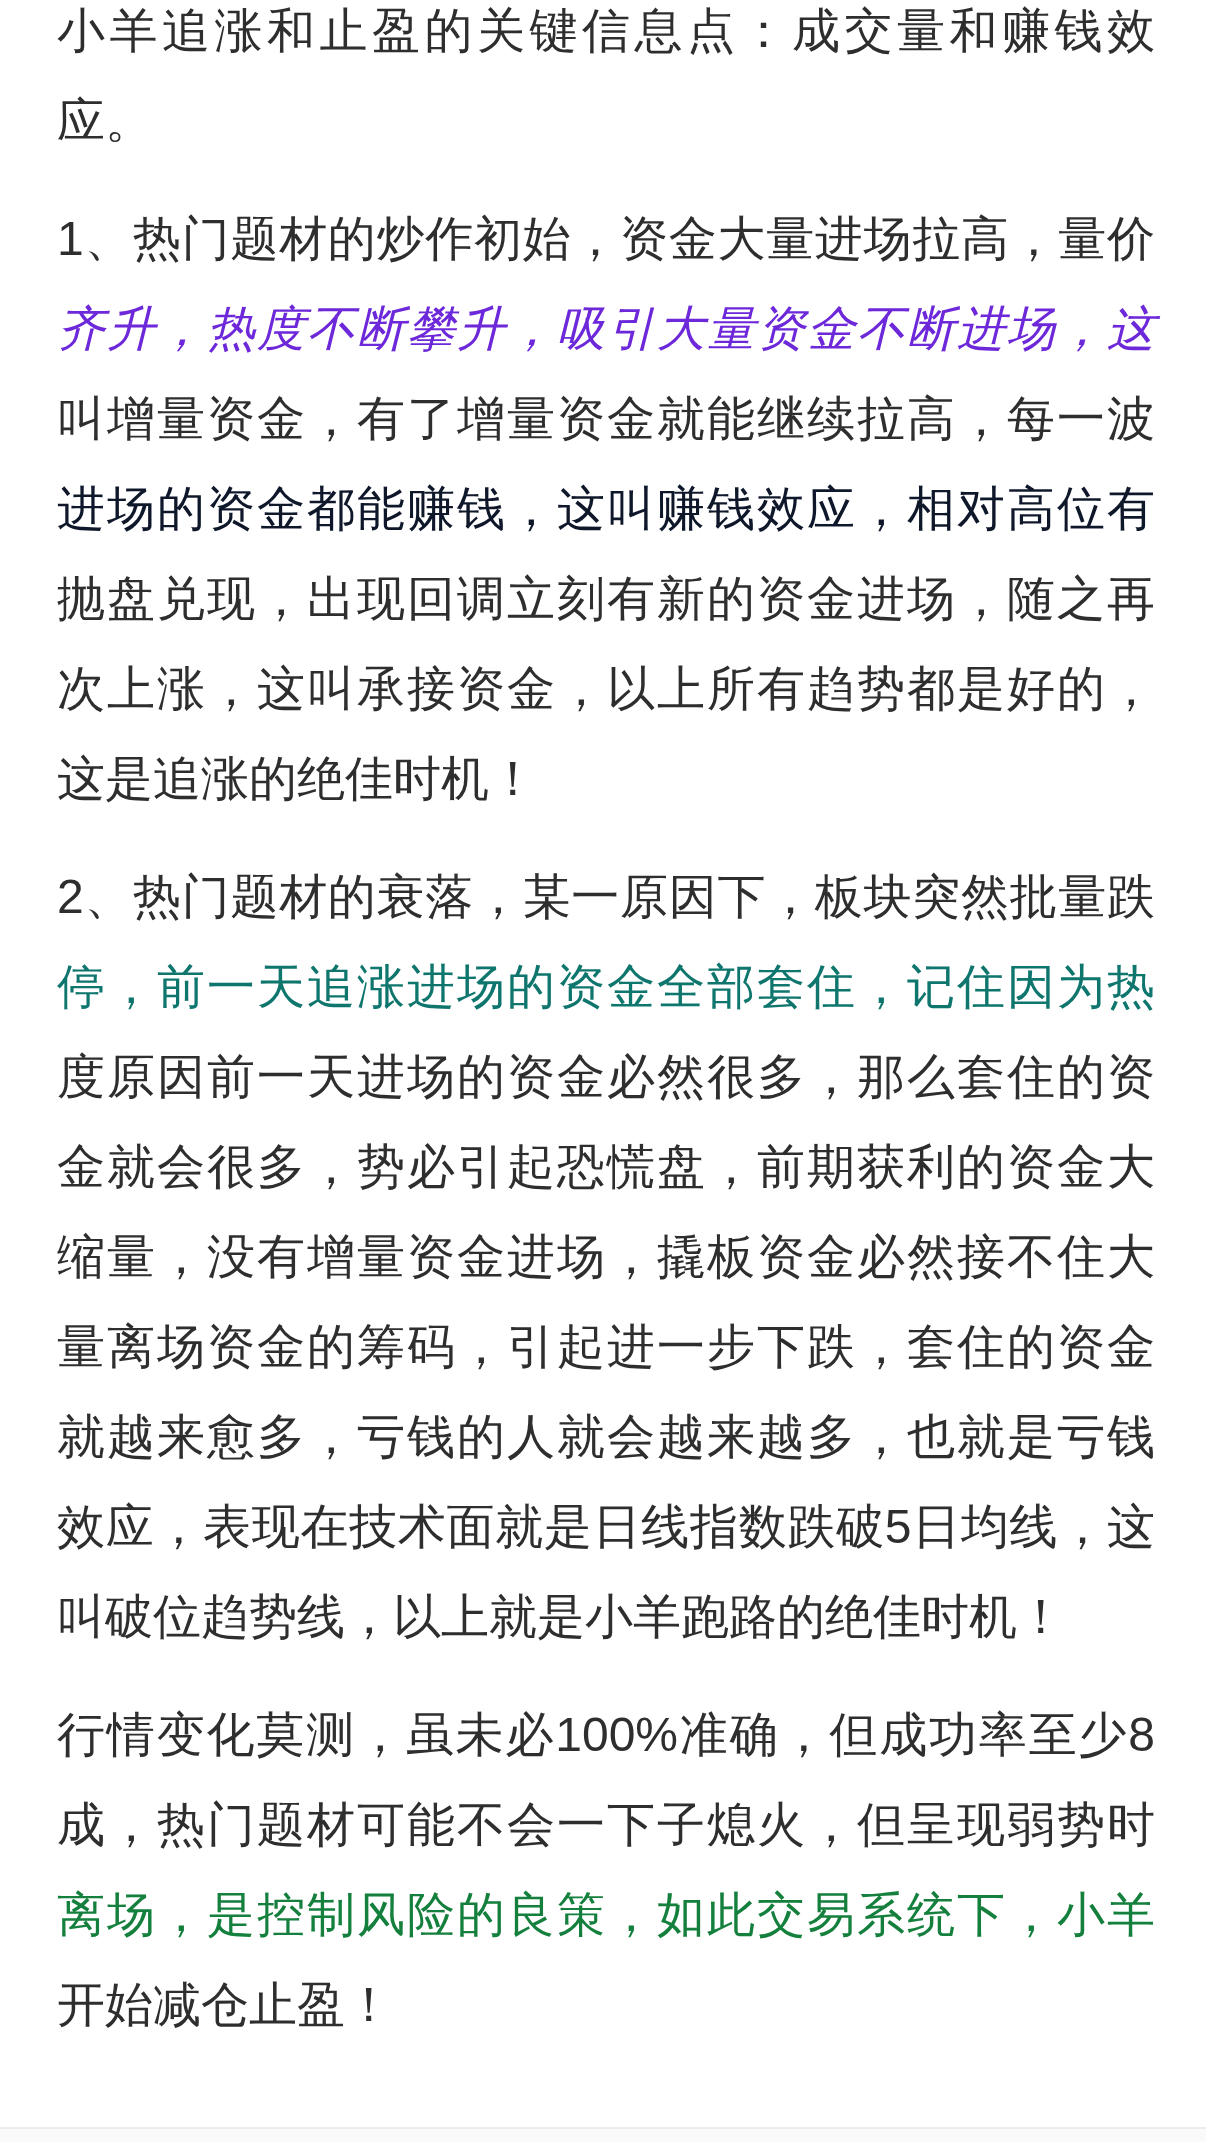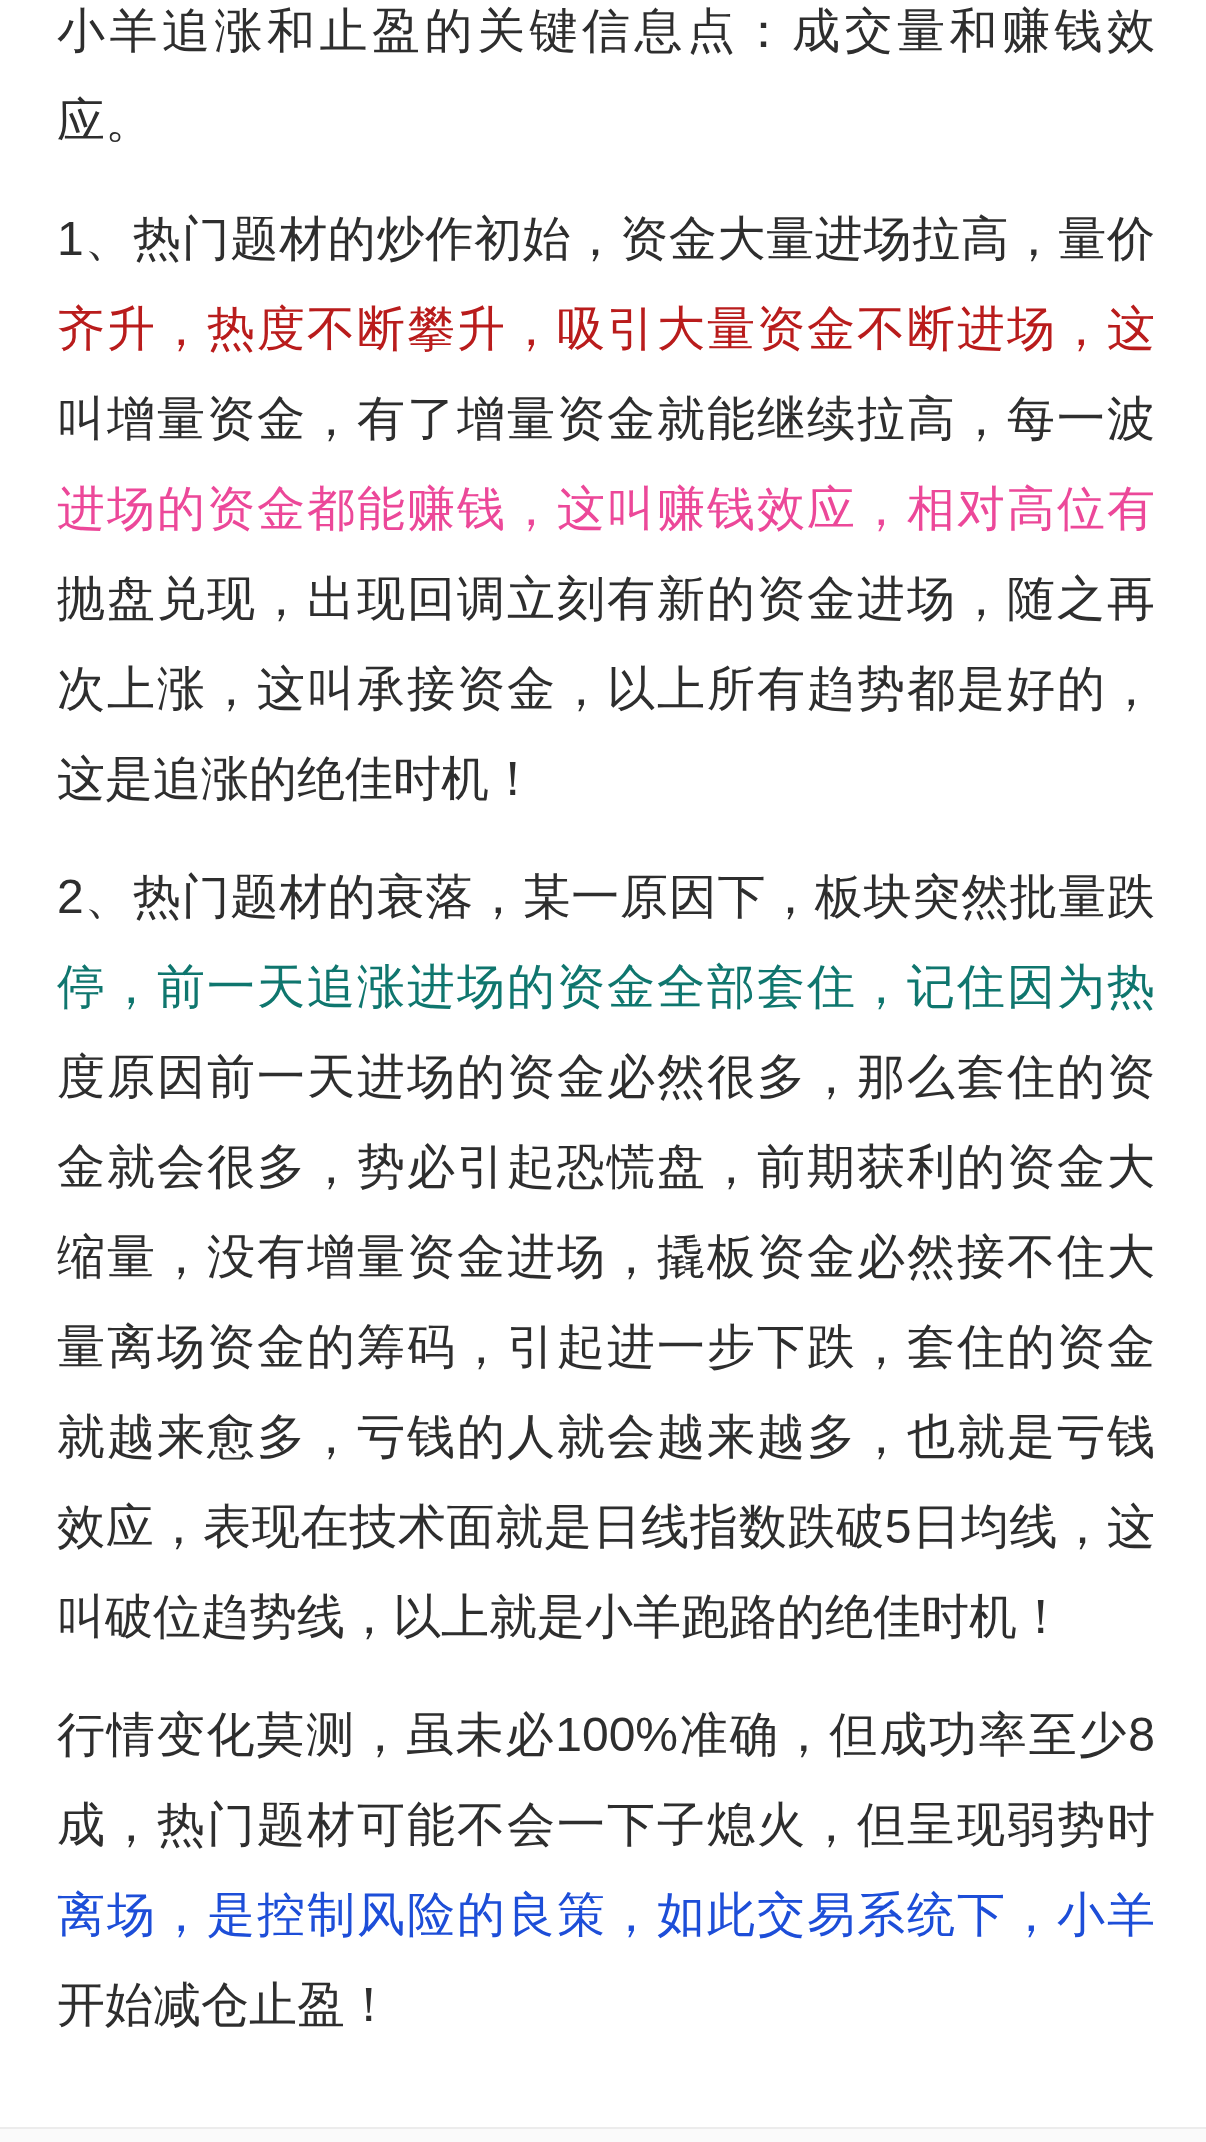--- a/index.html
+++ b/index.html
@@ -54,40 +54,40 @@
 </head>
 <body style="background: rgb(255, 255, 255);">
 
 <main class="article" id="article">
     <div class="para">
       <div class="line fill" style="color: rgb(46, 46, 46);">小羊追涨和止盈的关键信息点：成交量和赚钱效</div>
       <div class="line" style="color: rgb(46, 46, 46);">应。</div>
     </div>
     <div class="para">
       <div class="line fill" style="color: rgb(46, 46, 46);">1、热门题材的炒作初始，资金大量进场拉高，量价</div>
-      <div class="line fill" style="color: #b91c1c;">齐升，热度不断攀升，吸引大量资金不断进场，这</div>
+      <div class="line fill" style="color: #6d28d9; font-style: italic;">齐升，热度不断攀升，吸引大量资金不断进场，这</div>
       <div class="line fill" style="color: rgb(46, 46, 46);">叫增量资金，有了增量资金就能继续拉高，每一波</div>
-      <div class="line fill" style="color: #ec4899;">进场的资金都能赚钱，这叫赚钱效应，相对高位有</div>
+      <div class="line fill" style="color: #0f172a;">进场的资金都能赚钱，这叫赚钱效应，相对高位有</div>
       <div class="line fill" style="color: rgb(46, 46, 46);">抛盘兑现，出现回调立刻有新的资金进场，随之再</div>
       <div class="line fill" style="color: rgb(46, 46, 46);">次上涨，这叫承接资金，以上所有趋势都是好的，</div>
       <div class="line" style="color: rgb(46, 46, 46);">这是追涨的绝佳时机！</div>
     </div>
     <div class="para">
       <div class="line fill" style="color: rgb(46, 46, 46);">2、热门题材的衰落，某一原因下，板块突然批量跌</div>
       <div class="line fill" style="color: #0f766e;">停，前一天追涨进场的资金全部套住，记住因为热</div>
       <div class="line fill" style="color: rgb(46, 46, 46);">度原因前一天进场的资金必然很多，那么套住的资</div>
       <div class="line fill" style="color: rgb(46, 46, 46);">金就会很多，势必引起恐慌盘，前期获利的资金大</div>
       <div class="line fill" style="color: rgb(46, 46, 46);">缩量，没有增量资金进场，撬板资金必然接不住大</div>
       <div class="line fill" style="color: rgb(46, 46, 46);">量离场资金的筹码，引起进一步下跌，套住的资金</div>
       <div class="line fill" style="color: rgb(46, 46, 46);">就越来愈多，亏钱的人就会越来越多，也就是亏钱</div>
       <div class="line fill" style="color: rgb(46, 46, 46);">效应，表现在技术面就是日线指数跌破5日均线，这</div>
       <div class="line" style="color: rgb(46, 46, 46);">叫破位趋势线，以上就是小羊跑路的绝佳时机！</div>
     </div>
     <div class="para">
       <div class="line fill" style="color: rgb(46, 46, 46);">行情变化莫测，虽未必100%准确，但成功率至少8</div>
       <div class="line fill" style="color: rgb(46, 46, 46);">成，热门题材可能不会一下子熄火，但呈现弱势时</div>
-      <div class="line fill" style="color: #1d4ed8;">离场，是控制风险的良策，如此交易系统下，小羊</div>
+      <div class="line fill" style="color: #15803d;">离场，是控制风险的良策，如此交易系统下，小羊</div>
       <div class="line" style="color: rgb(46, 46, 46);">开始减仓止盈！</div>
     </div>
   </main>
 
 <div class="bottom-divider" style="background: rgb(236, 236, 236);"></div>
 <div class="bottom-strip" style="background: rgb(250, 250, 250);"></div>
 
 </body></html>

